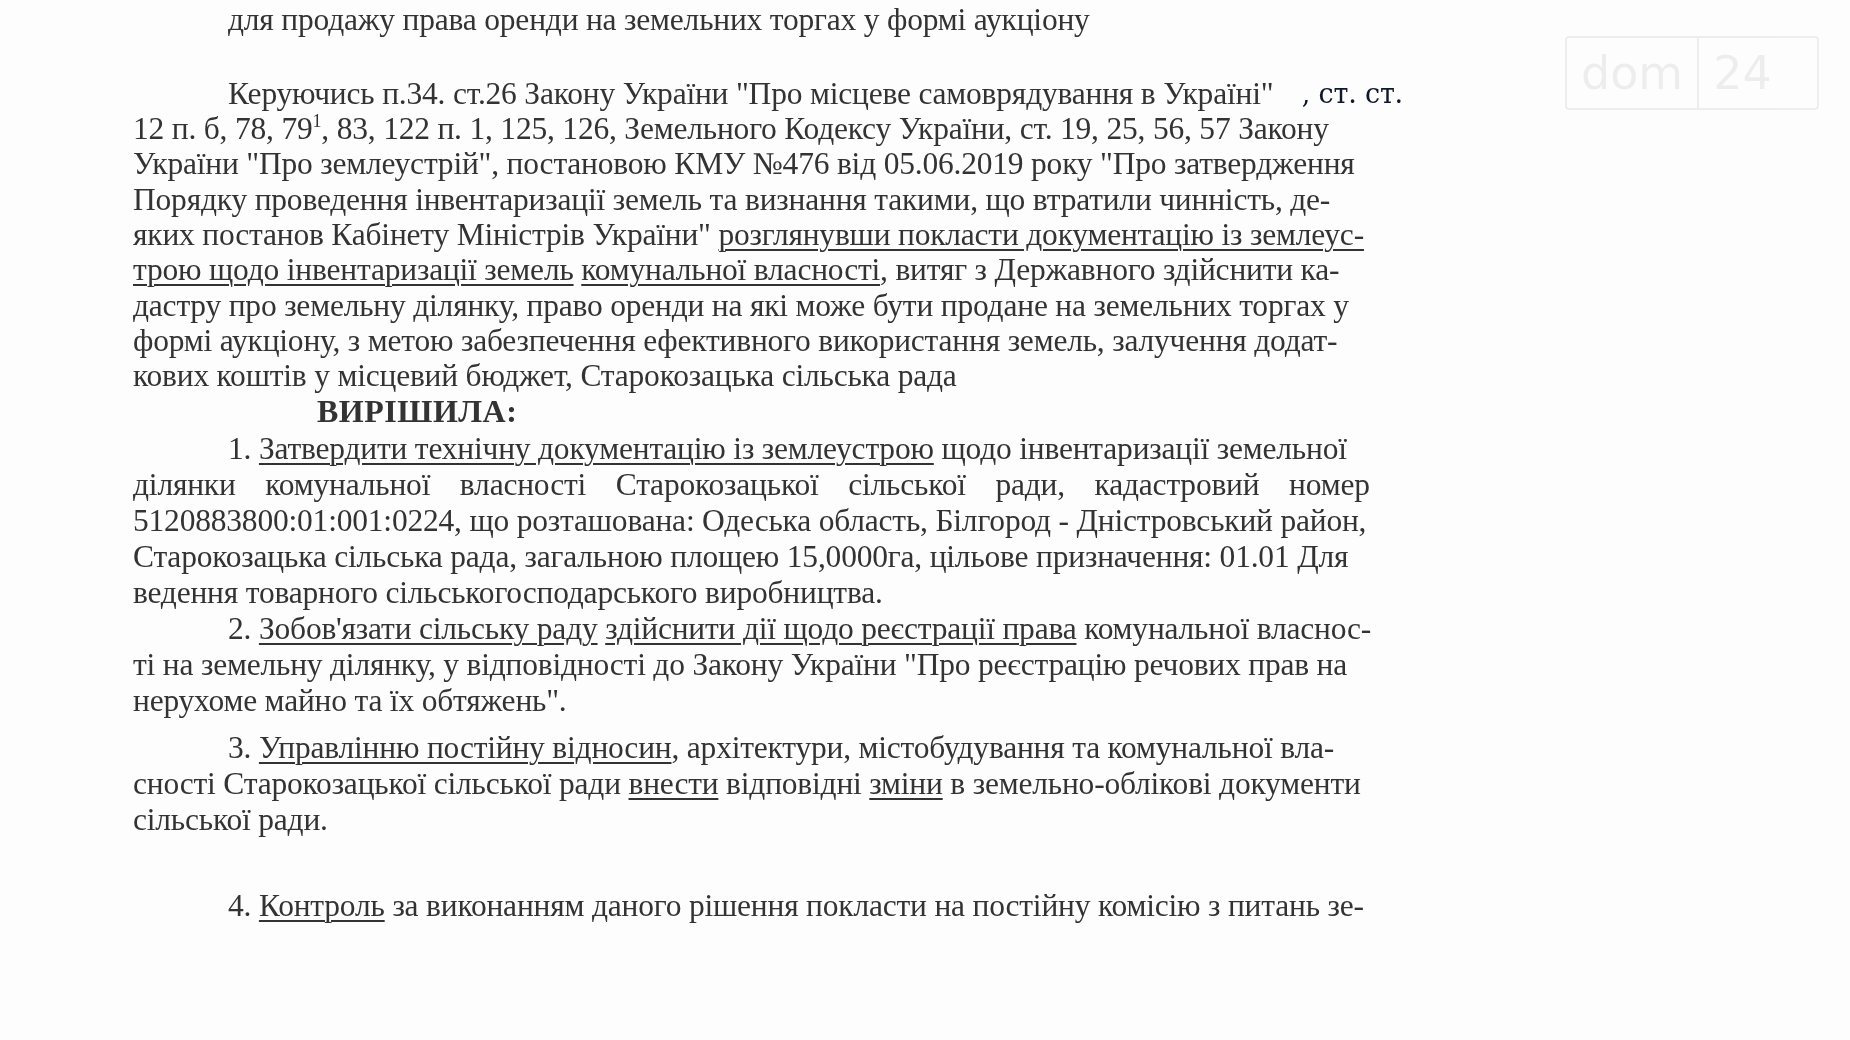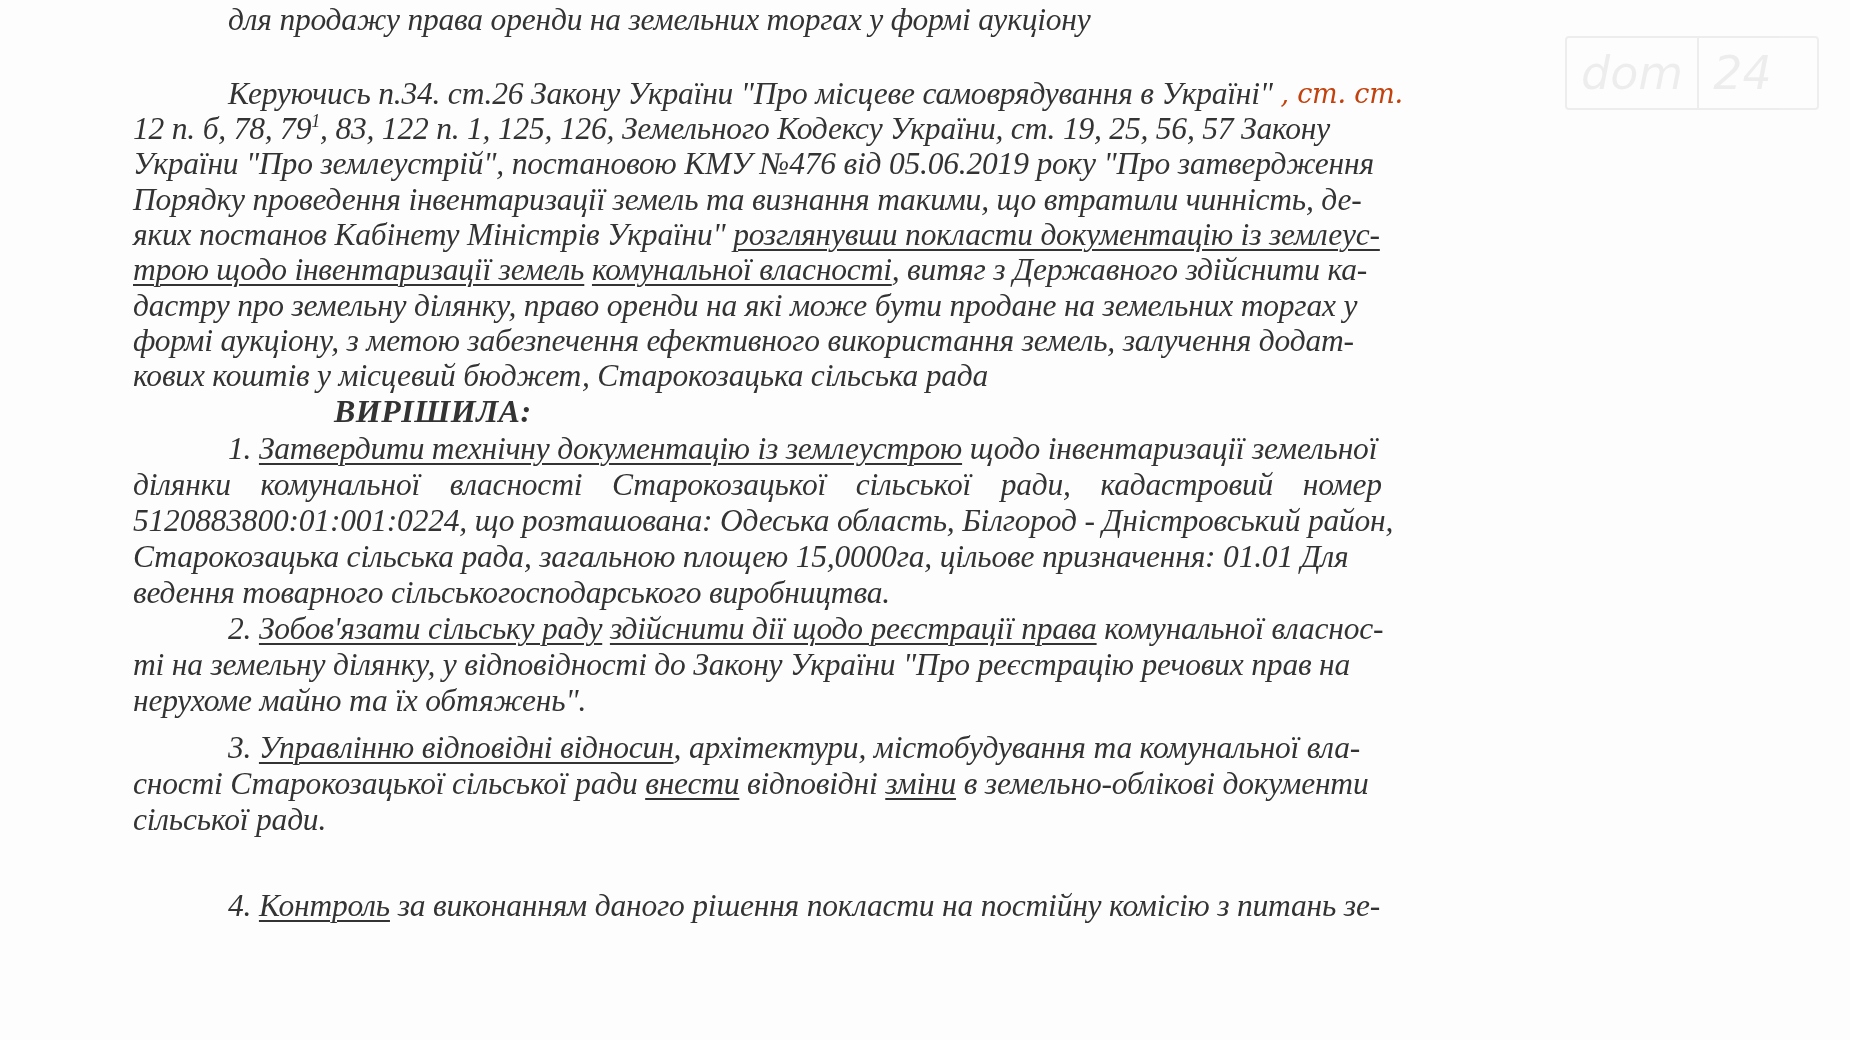--- a/index.html
+++ b/index.html
@@ -14,21 +14,20 @@
       position: relative;
       font-family: "Liberation Serif", "DejaVu Serif", serif;
       color: #333333;
     }
     .page {
       position: absolute;
       left: 0; top: 0;
       width: 1850px;
       height: 796px;
       background: #fdfdfd;
-      font-style: italic;
     }
     .watermark {
       position: absolute;
       left: 1565px;
       top: 36px;
       width: 250px;
       height: 70px;
       display: flex;
       align-items: center;
       opacity: 0.06;
@@ -63,21 +62,21 @@
       text-decoration: underline;
       text-decoration-thickness: 2px;
       text-underline-offset: 4px;
     }
     .heading {
       font-weight: bold;
       font-size: 32px;
       letter-spacing: 0.5px;
     }
     sup { font-size: 18px; line-height: 0; vertical-align: 12px; }
-    .alt { font-family: "DejaVu Serif", serif; font-size: 27px; color: #c2410c; }
+    .alt { font-family: "DejaVu Serif", serif; font-size: 27px; color: #0f172a; }
   </style>
 </head>
 <body>
 
 <div class="page">
 
   <div class="watermark">
     <span class="wm-left">dom</span>
     <span class="wm-right">24</span>
   </div>
@@ -112,21 +111,21 @@
         <span>дастру про земельну ділянку, право оренди на які може бути продане на земельних торгах у</span>
       </div>
       <div class="line" style="top:323px;">
         <span>формі аукціону, з метою забезпечення ефективного використання земель, залучення додат-</span>
       </div>
       <div class="line left" style="top:358px;">
         <span>кових коштів у місцевий бюджет, Старокозацька сільська рада</span>
       </div>
     </div>
 
-    <div class="line left heading" style="top:393px; left:201px;">
+    <div class="line left heading" style="top:393px; left:184px;">
       <span>ВИРІШИЛА:</span>
     </div>
 
     <div>
       <div class="line left" style="top:431px; left:95px;">
         <span><span>1.</span> <span class="u">Затвердити технічну документацію із землеустрою</span><span> щодо інвентаризації земельної</span></span>
       </div>
       <div class="line" style="top:467px;">
         <span style="word-spacing:22px;">ділянки комунальної власності Старокозацької сільської ради, кадастровий номер</span>
       </div>
@@ -148,21 +147,21 @@
       <div class="line" style="top:647px;">
         <span>ті на земельну ділянку, у відповідності до Закону України "Про реєстрацію речових прав на</span>
       </div>
       <div class="line left" style="top:683px;">
         <span>нерухоме майно та їх обтяжень".</span>
       </div>
     </div>
 
     <div>
       <div class="line left" style="top:730px; left:95px;">
-        <span><span>3.</span> <span class="u">Управлінню відповідні відносин</span><span>, архітектури, містобудування та комунальної вла-</span></span>
+        <span><span>3.</span> <span class="u">Управлінню постійну відносин</span><span>, архітектури, містобудування та комунальної вла-</span></span>
       </div>
       <div class="line left" style="top:766px;text-align:center;">
         <span><span>сності Старокозацької сільської ради </span><span class="u">внести</span><span> відповідні </span><span class="u">зміни</span><span> в земельно-облікові документи</span></span>
       </div>
       <div class="line left" style="top:802px;">
         <span>сільської ради.</span>
       </div>
     </div>
 
     <div>

